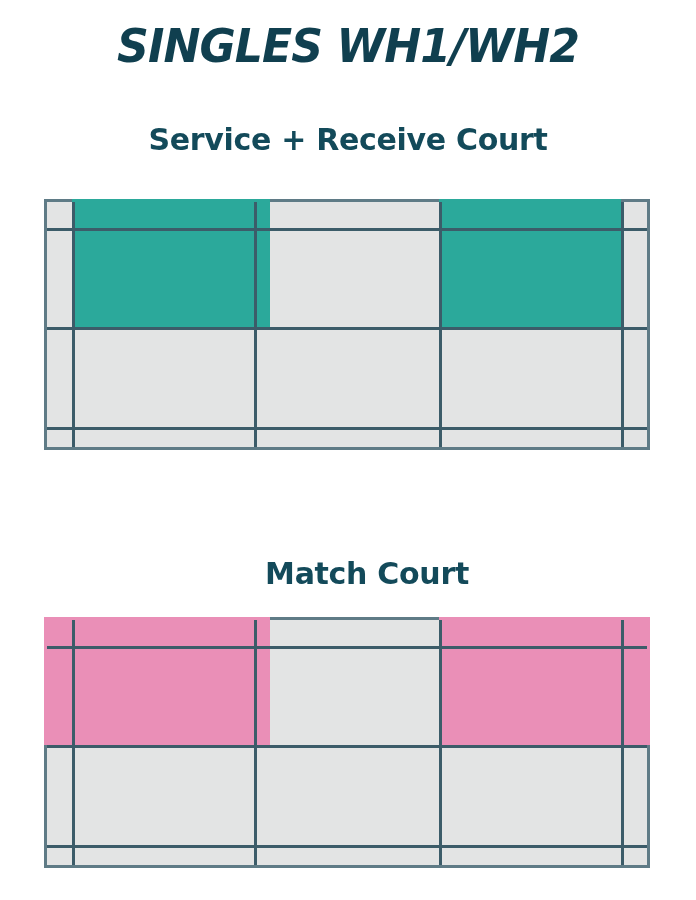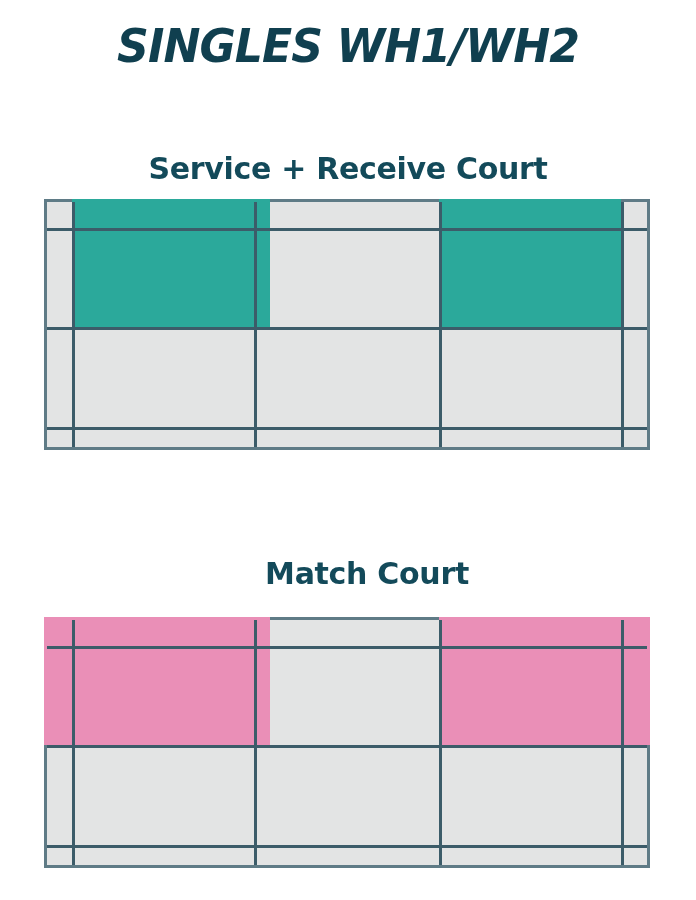--- a/index.html
+++ b/index.html
@@ -32,21 +32,21 @@
     position:absolute;
     left:0;right:0;
     text-align:center;
     font-family:"DejaVu Sans", sans-serif;
     font-size:30px;
     font-weight:bold;
     color:#134a5a;
     letter-spacing:-0.3px;
     white-space:nowrap;
   }
-  #title-service{top:151px;}
+  #title-service{top:122px;}
   #title-match{top:556px;margin-left:38px;}
 
   
   .court{
     position:absolute;
     box-sizing:border-box;
     background:#e3e4e4;
     border:3px solid #5f7b86;
   }
   #court-service{left:44px;top:199px;width:606px;height:251px;}

